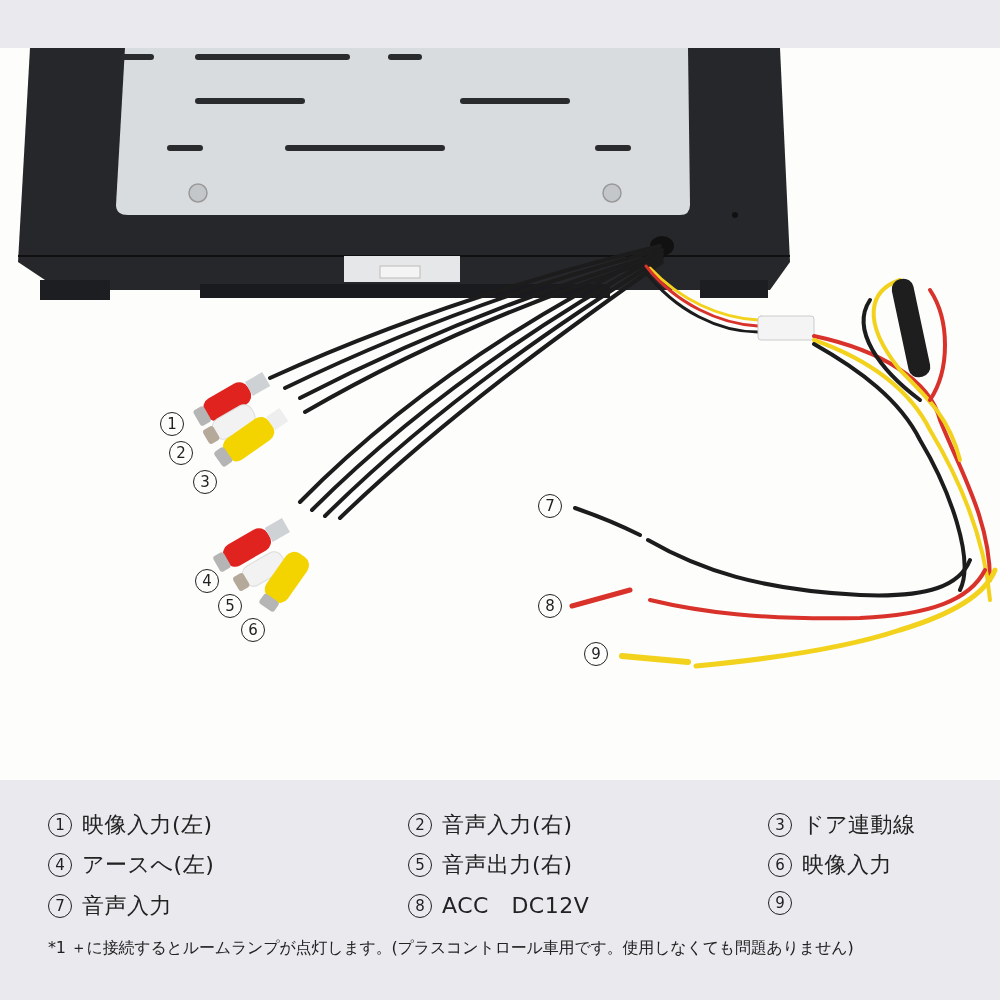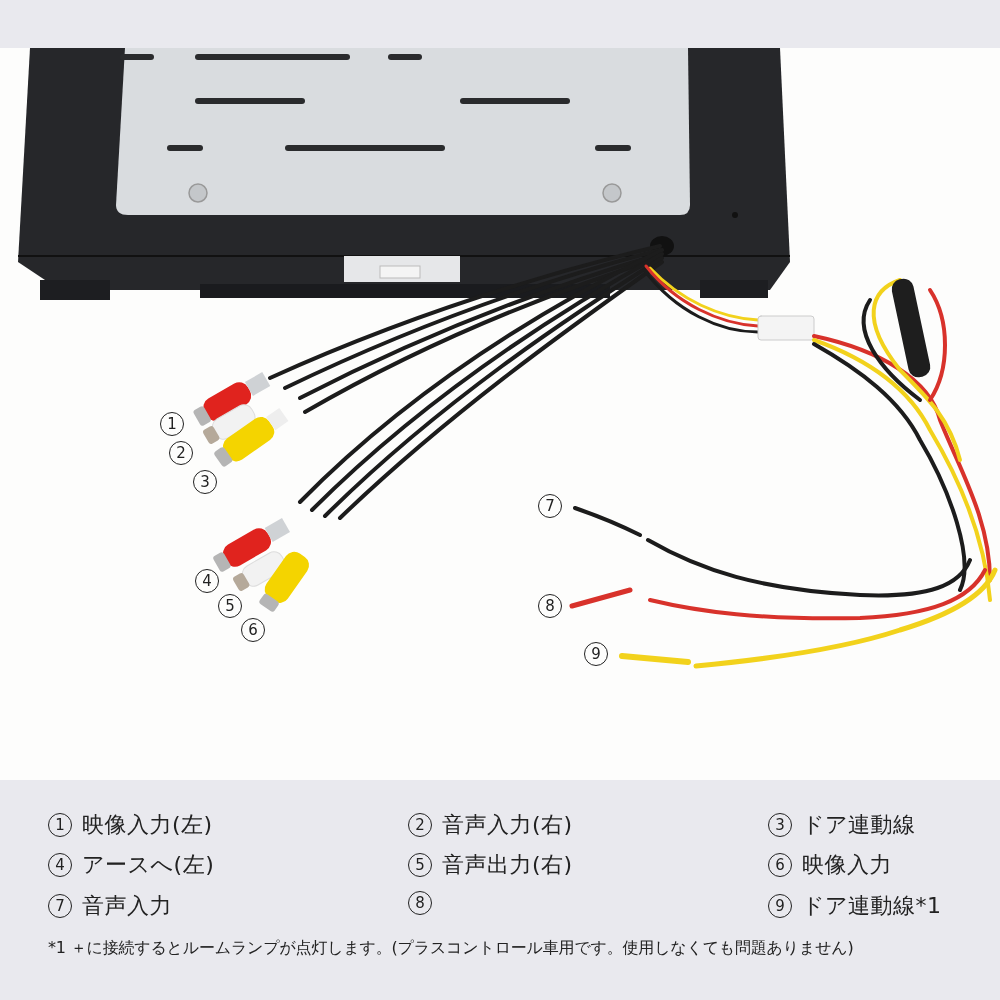--- a/index.html
+++ b/index.html
@@ -182,20 +182,20 @@
     <span class="legend-num">6</span>
     <span class="legend-label">映像入力</span>
   </div>
 
   <div class="legend-item" style="left:48px;top:111px;">
     <span class="legend-num">7</span>
     <span class="legend-label">音声入力</span>
   </div>
   <div class="legend-item" style="left:408px;top:111px;">
     <span class="legend-num">8</span>
+    <span class="legend-label">ACC　DC12V</span>
   </div>
   <div class="legend-item" style="left:768px;top:111px;">
     <span class="legend-num">9</span>
-    <span class="legend-label">ドア連動線*1</span>
   </div>
 
   <div id="footnote">*1 ＋に接続するとルームランプが点灯します。(プラスコントロール車用です。使用しなくても問題ありません)</div>
 </div>
 
 </body></html>

